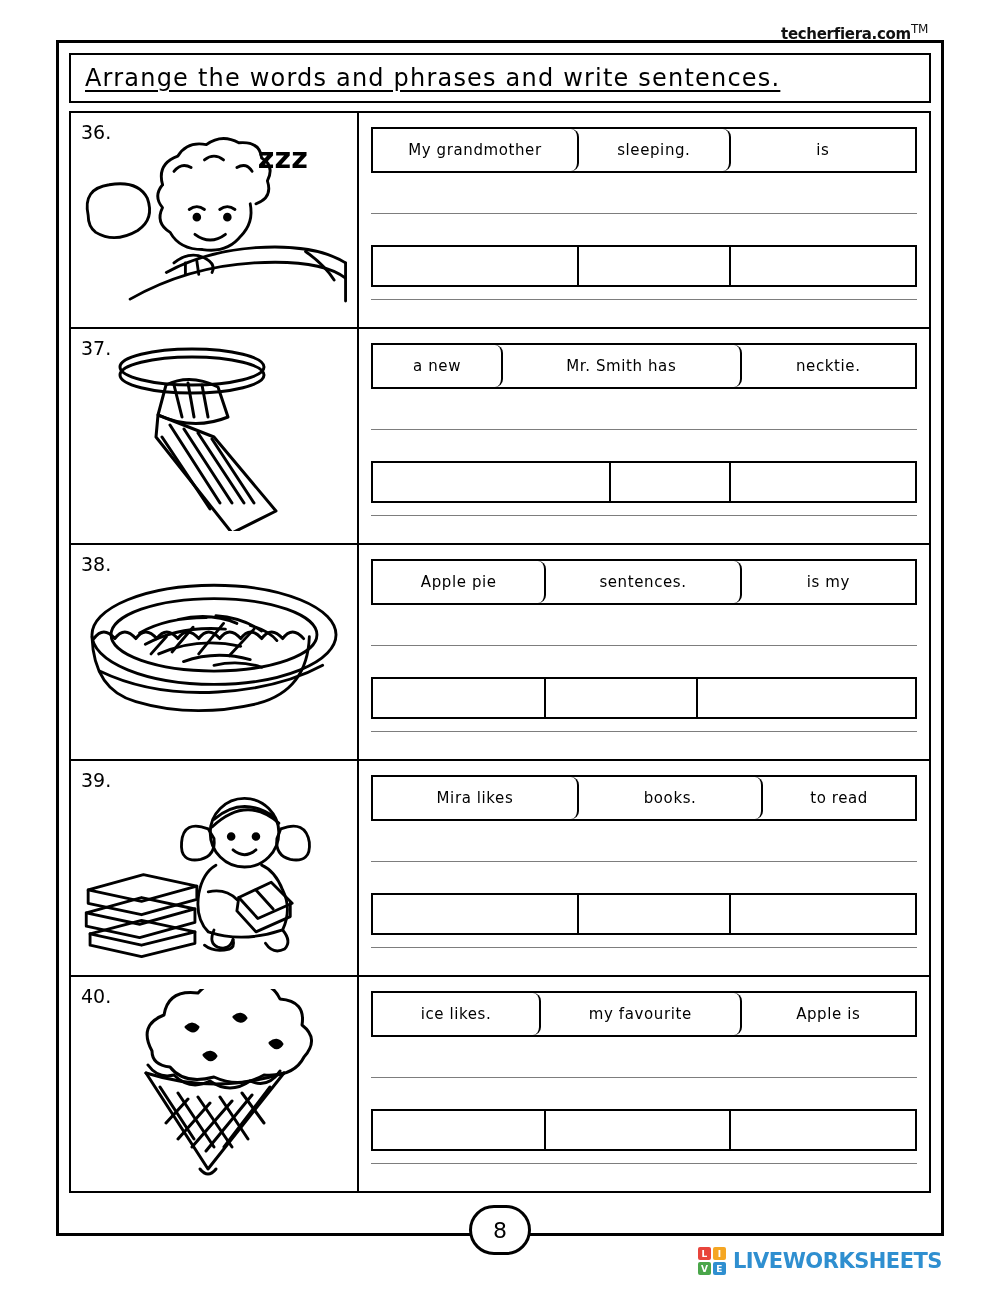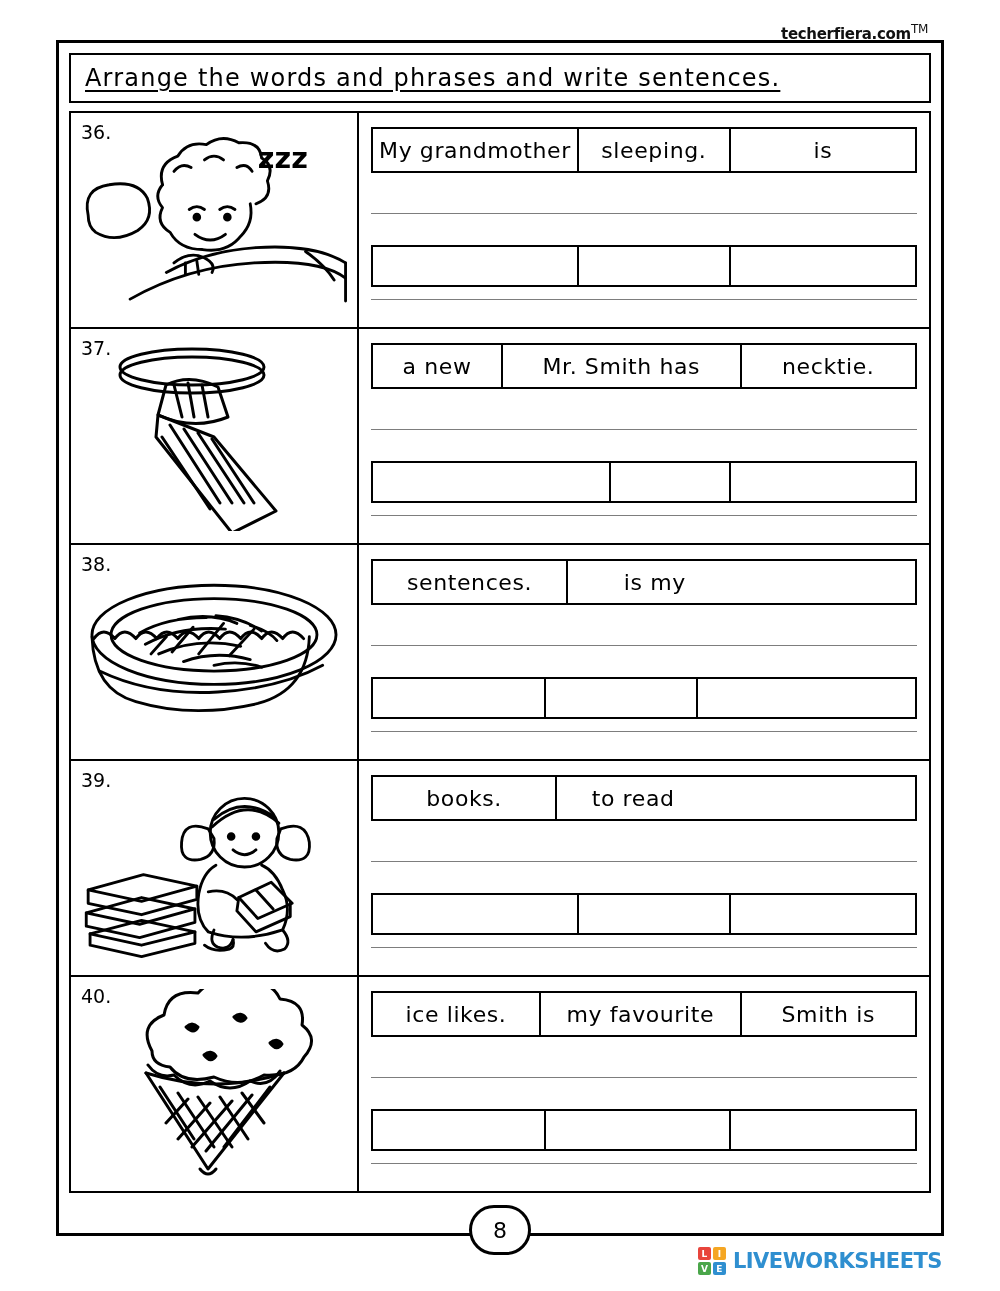--- a/index.html
+++ b/index.html
@@ -117,24 +117,25 @@
     height: 46px;
     width: 100%;
   }
   .chip {
     display: flex;
     align-items: center;
     justify-content: center;
     border-right: 2px solid #000;
     box-sizing: border-box;
     font-family: "DejaVu Sans", sans-serif;
-    font-size: 22px;
+    font-size: 15px;
     letter-spacing: 0.6px;
     white-space: nowrap;
     padding: 0 8px;
+    border-radius: 8px;
   }
   .chip:last-child { border-right: none; }
 
   
   .writelines {
     position: absolute;
     left: 12px;
     right: 12px;
     bottom: 16px;
     height: 110px;
@@ -344,20 +345,21 @@
 
               <path d="M72 70 q28 -16 70 -16 M78 82 q36 -20 84 -16 M92 92 q40 -18 86 -8 M118 100 q34 -12 70 -2 M150 104 q26 -6 50 2
                        M112 56 q34 -8 62 4 M152 52 q28 2 48 16 M188 62 q20 6 28 16"></path>
               <path d="M128 64 l-22 26 M160 60 l-26 32 M192 66 l-26 28 M100 74 l-16 18"></path>
             </g>
           </svg>
         </div>
       </div>
       <div class="cell-ans">
         <div class="chips">
+          <div class="chip" style="width:32%">Apple  pie</div>
           <div class="chip" style="width:36%">sentences.</div>
           <div class="chip" style="width:32%">is  my</div>
         </div>
         <div class="writelines">
           <div class="wl l1"></div>
           <div class="wl l2"></div>
           <div class="wl l3"></div>
           <div class="answer-boxes">
             <div class="abox" style="width:32%"></div>
             <div class="abox" style="width:28%"></div>
@@ -403,20 +405,21 @@
               <path d="M150 160 q-6 14 4 18 q12 4 16 -8"></path>
               <path d="M222 160 q10 12 2 20 q-12 6 -20 -6"></path>
 
               <path d="M140 176 q10 8 26 4 q6 -2 4 -10"></path>
             </g>
           </svg>
         </div>
       </div>
       <div class="cell-ans">
         <div class="chips">
+          <div class="chip" style="width:38%">Mira  likes</div>
           <div class="chip" style="width:34%">books.</div>
           <div class="chip" style="width:28%">to  read</div>
         </div>
         <div class="writelines">
           <div class="wl l1"></div>
           <div class="wl l2"></div>
           <div class="wl l3"></div>
           <div class="answer-boxes">
             <div class="abox" style="width:38%"></div>
             <div class="abox" style="width:28%"></div>
@@ -451,21 +454,21 @@
 
               <path d="M126 180 q8 10 16 0"></path>
             </g>
           </svg>
         </div>
       </div>
       <div class="cell-ans">
         <div class="chips">
           <div class="chip" style="width:31%">ice  likes.</div>
           <div class="chip" style="width:37%">my  favourite</div>
-          <div class="chip" style="width:32%">Smith  is</div>
+          <div class="chip" style="width:32%">Apple  is</div>
         </div>
         <div class="writelines">
           <div class="wl l1"></div>
           <div class="wl l2"></div>
           <div class="wl l3"></div>
           <div class="answer-boxes">
             <div class="abox" style="width:32%"></div>
             <div class="abox" style="width:34%"></div>
             <div class="abox" style="width:34%"></div>
           </div>

